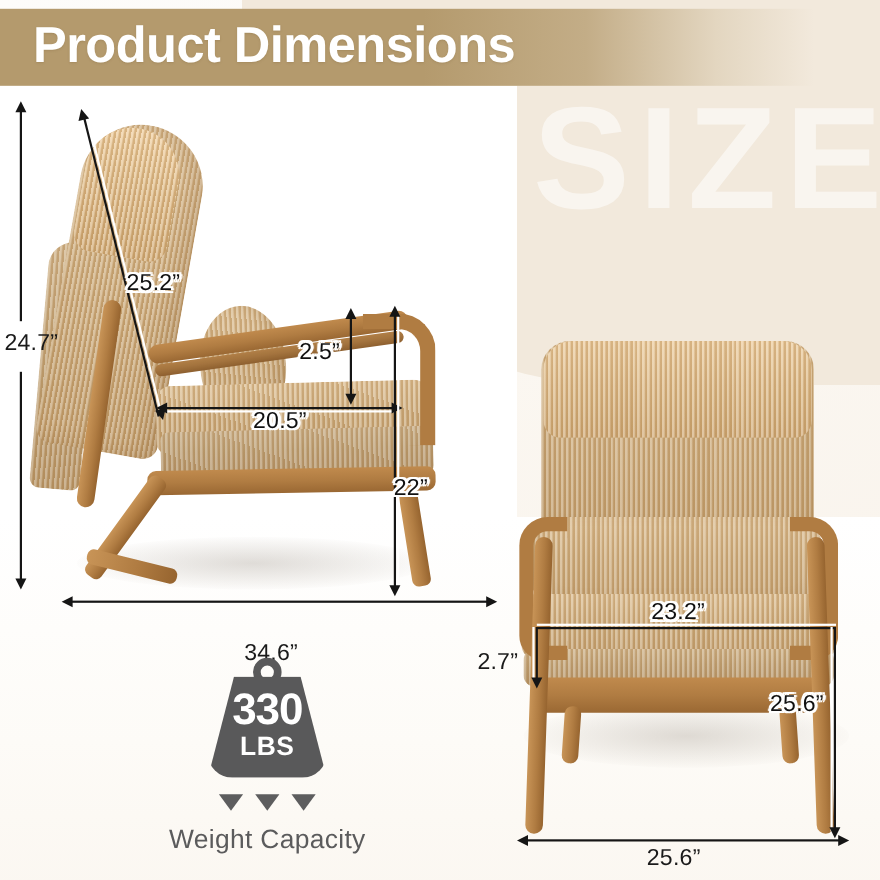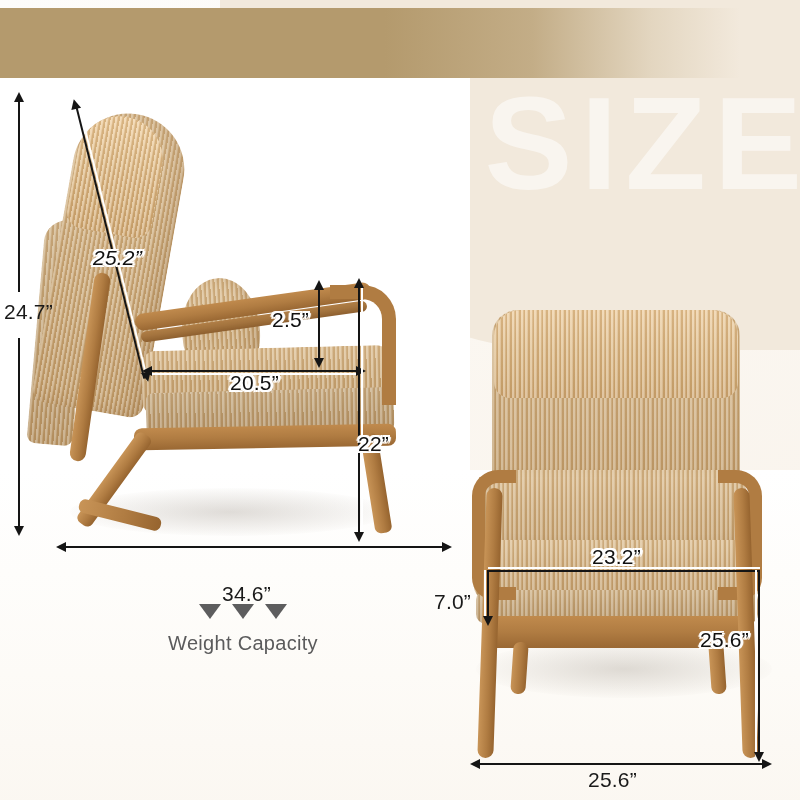--- a/index.html
+++ b/index.html
@@ -107,34 +107,35 @@
     color:#fff;font-size:24px;font-weight:bold;line-height:1;letter-spacing:.5px;
   }
   .w-tris{position:relative;width:120px;margin:6px auto 0;height:18px;}
   .w-tri{
     position:absolute;top:0;width:0;height:0;
     border-left:11px solid transparent;border-right:11px solid transparent;
     border-top:15px solid #5d5d5e;
   }
   .weight-label{
     text-align:center;margin-top:10px;
-    font-size:20px;color:#5b5b5c;letter-spacing:.3px;
+    font-size:24px;color:#5b5b5c;letter-spacing:.3px;
   }
 </style>
 </head>
 <body>
 
 <div id="stage">
 
   <div class="bg-blob"></div>
   <div class="bg-watermark">SIZE</div>
   <div class="white-field"></div>
   <div class="white-field2"></div>
 
   <div class="header-bar"></div>
+  <div class="header-title">Product Dimensions</div>
 
   <div class="chair" style="left:30px;top:90px;width:420px;height:450px;">
 
     <div class="shadow-el" style="left:40px;top:398px;width:320px;height:48px;"></div>
 
     <div class="fab" style="position:absolute;left:6px;top:130px;width:46px;height:225px;
                 border-radius:26px 26px 10px 10px;transform:rotate(5deg);
                 filter:brightness(.96);"></div>
 
     <div class="fab" style="position:absolute;left:26px;top:22px;width:112px;height:300px;
@@ -184,21 +185,21 @@
   <div class="arrow arr-u" style="left:14px;top:92px;"></div>
   <div class="arrow arr-d" style="left:14px;top:526px;"></div>
   <div class="dim" style="left:4px;top:300px;">24.7”</div>
 
   <div style="position:absolute;left:75px;top:105px;width:2px;height:282px;background:#151515;
               transform:rotate(-14deg);transform-origin:top center;"></div>
   <div style="position:absolute;left:78px;top:105px;width:2px;height:282px;background:#fff;
               transform:rotate(-14deg);transform-origin:top center;"></div>
   <div class="arrow arr-u" style="left:70px;top:99px;transform:rotate(-14deg);"></div>
   <div class="arrow arr-d" style="left:142px;top:372px;transform:rotate(-14deg);"></div>
-  <div class="dim outlined" style="left:93px;top:246px;font-style:italic;">25.2”</div>
+  <div class="dim outlined" style="left:115px;top:246px;">25.2”</div>
 
   <div class="line-v" style="left:318px;top:288px;height:72px;"></div>
   <div class="arrow arr-u" style="left:314px;top:280px;"></div>
   <div class="arrow arr-d" style="left:314px;top:358px;"></div>
   <div class="dim outlined" style="left:272px;top:308px;">2.5”</div>
 
   <div class="line-h" style="left:150px;top:370px;width:210px;"></div>
   <div class="line-w" style="left:150px;top:373px;width:210px;height:2px;"></div>
   <div class="arrow arr-l" style="left:142px;top:366px;"></div>
   <div class="arrow arr-r" style="left:356px;top:366px;"></div>
@@ -257,33 +258,39 @@
                 border-radius:7px;transform:rotate(-4deg);"></div>
   </div>
 
   <div class="line-h" style="left:488px;top:570px;width:272px;"></div>
   <div class="line-w" style="left:488px;top:567px;width:272px;height:2px;"></div>
   <div class="dim outlined" style="left:592px;top:545px;">23.2”</div>
 
   <div class="line-v" style="left:487px;top:570px;height:48px;"></div>
   <div class="line-w" style="left:484px;top:570px;width:2px;height:48px;"></div>
   <div class="arrow arr-d" style="left:483px;top:616px;"></div>
-  <div class="dim" style="left:434px;top:590px;">7.0”</div>
+  <div class="dim" style="left:434px;top:590px;">2.7”</div>
 
   <div class="line-v" style="left:758px;top:570px;height:186px;"></div>
   <div class="line-w" style="left:755px;top:570px;width:2px;height:186px;"></div>
   <div class="arrow arr-d" style="left:754px;top:752px;"></div>
   <div class="dim outlined" style="left:700px;top:628px;">25.6”</div>
 
   <div class="line-h" style="left:478px;top:763px;width:288px;"></div>
   <div class="arrow arr-l" style="left:470px;top:759px;"></div>
   <div class="arrow arr-r" style="left:762px;top:759px;"></div>
   <div class="dim" style="left:588px;top:768px;">25.6”</div>
 
   <div class="weight-wrap">
+    <div class="weight-icon">
+      <div class="w-ring"></div>
+      <div class="w-body"></div>
+      <div class="w-num">330</div>
+      <div class="w-lbs">LBS</div>
+    </div>
     <div class="w-tris">
       <div class="w-tri" style="left:16px;"></div>
       <div class="w-tri" style="left:49px;"></div>
       <div class="w-tri" style="left:82px;"></div>
     </div>
     <div class="weight-label">Weight Capacity</div>
   </div>
 
 </div>
 

